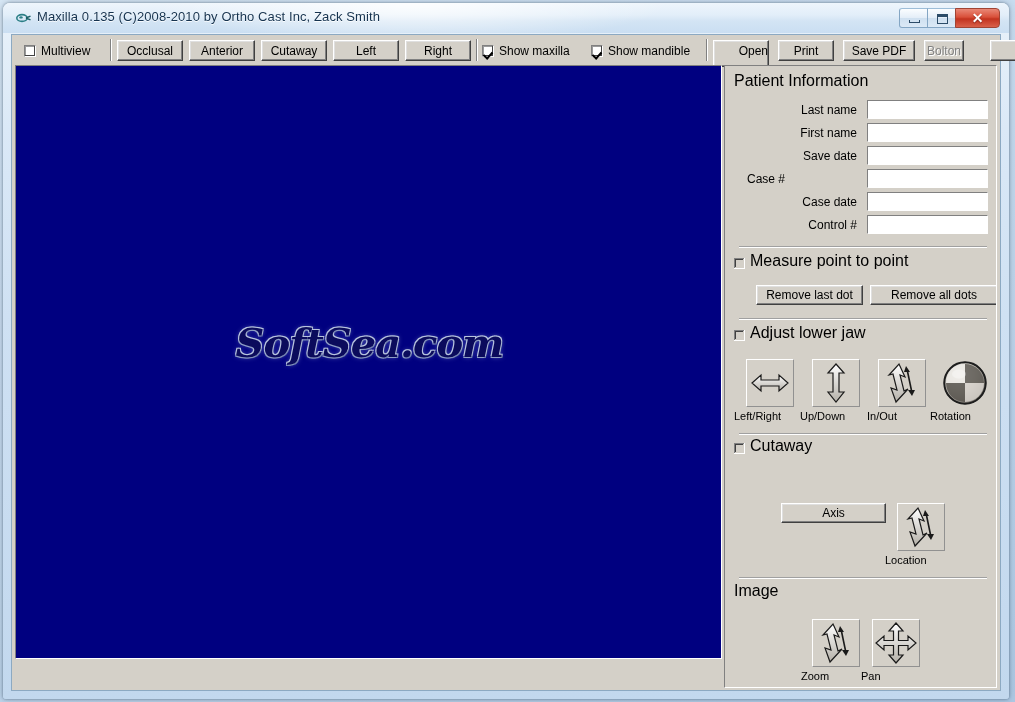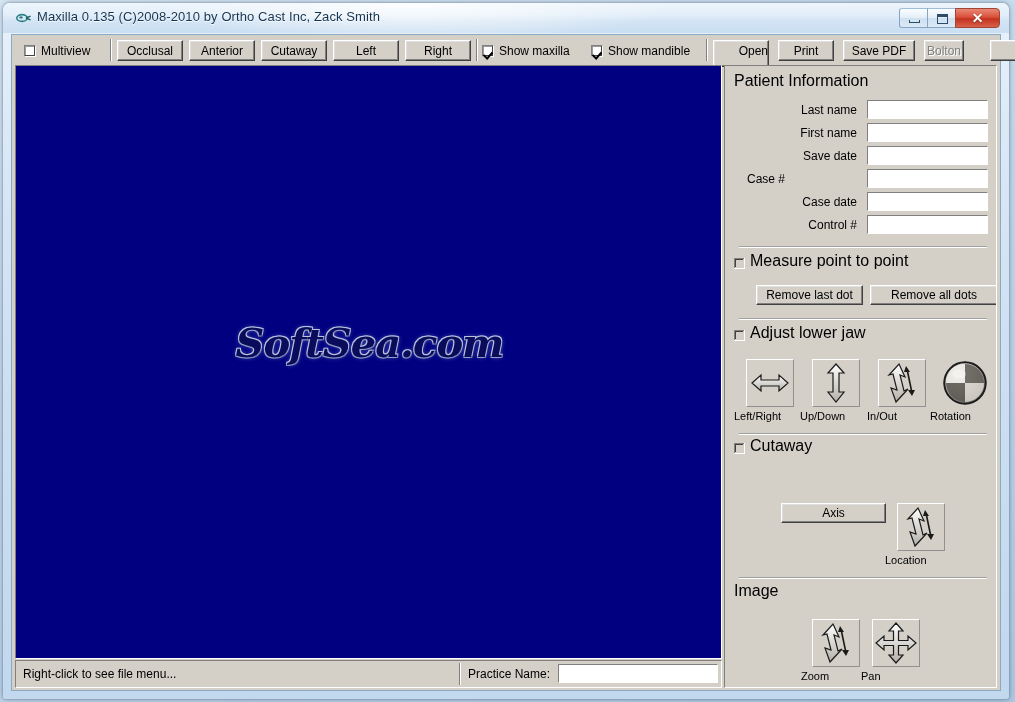--- a/index.html
+++ b/index.html
@@ -453,26 +453,20 @@
       </div>
       <div class="btn3d" style="left:978px; top:5px; width:56px; height:21px; line-height:20px;">
         <span class="btn-lbl"></span>
       </div>
     </div>
 
     <div id="canvas-wrap">
       <div id="watermark">SoftSea.com</div>
     </div>
 
-    <div id="statusbar">
-      <div id="status-text">Right-click to see file menu...</div>
-      <div id="status-sep"></div>
-      <div id="practice-label">Practice Name:</div>
-      <input id="practice-input" type="text" value="" style="">
-    </div>
 
     <div id="panel">
 
       <div class="sec-title" style="left:9px; top:6px;">Patient Information</div>
 
       <div class="fld-label" style="left:22px; top:37px; width:110px; text-align:right;">Last name</div>
       <input class="fld-input" style="left: 142px; top: 34px; width: 121px;" type="text" value="">
 
       <div class="fld-label" style="left:22px; top:60px; width:110px; text-align:right;">First name</div>
       <input class="fld-input" style="left: 142px; top: 57px; width: 121px;" type="text" value="">

